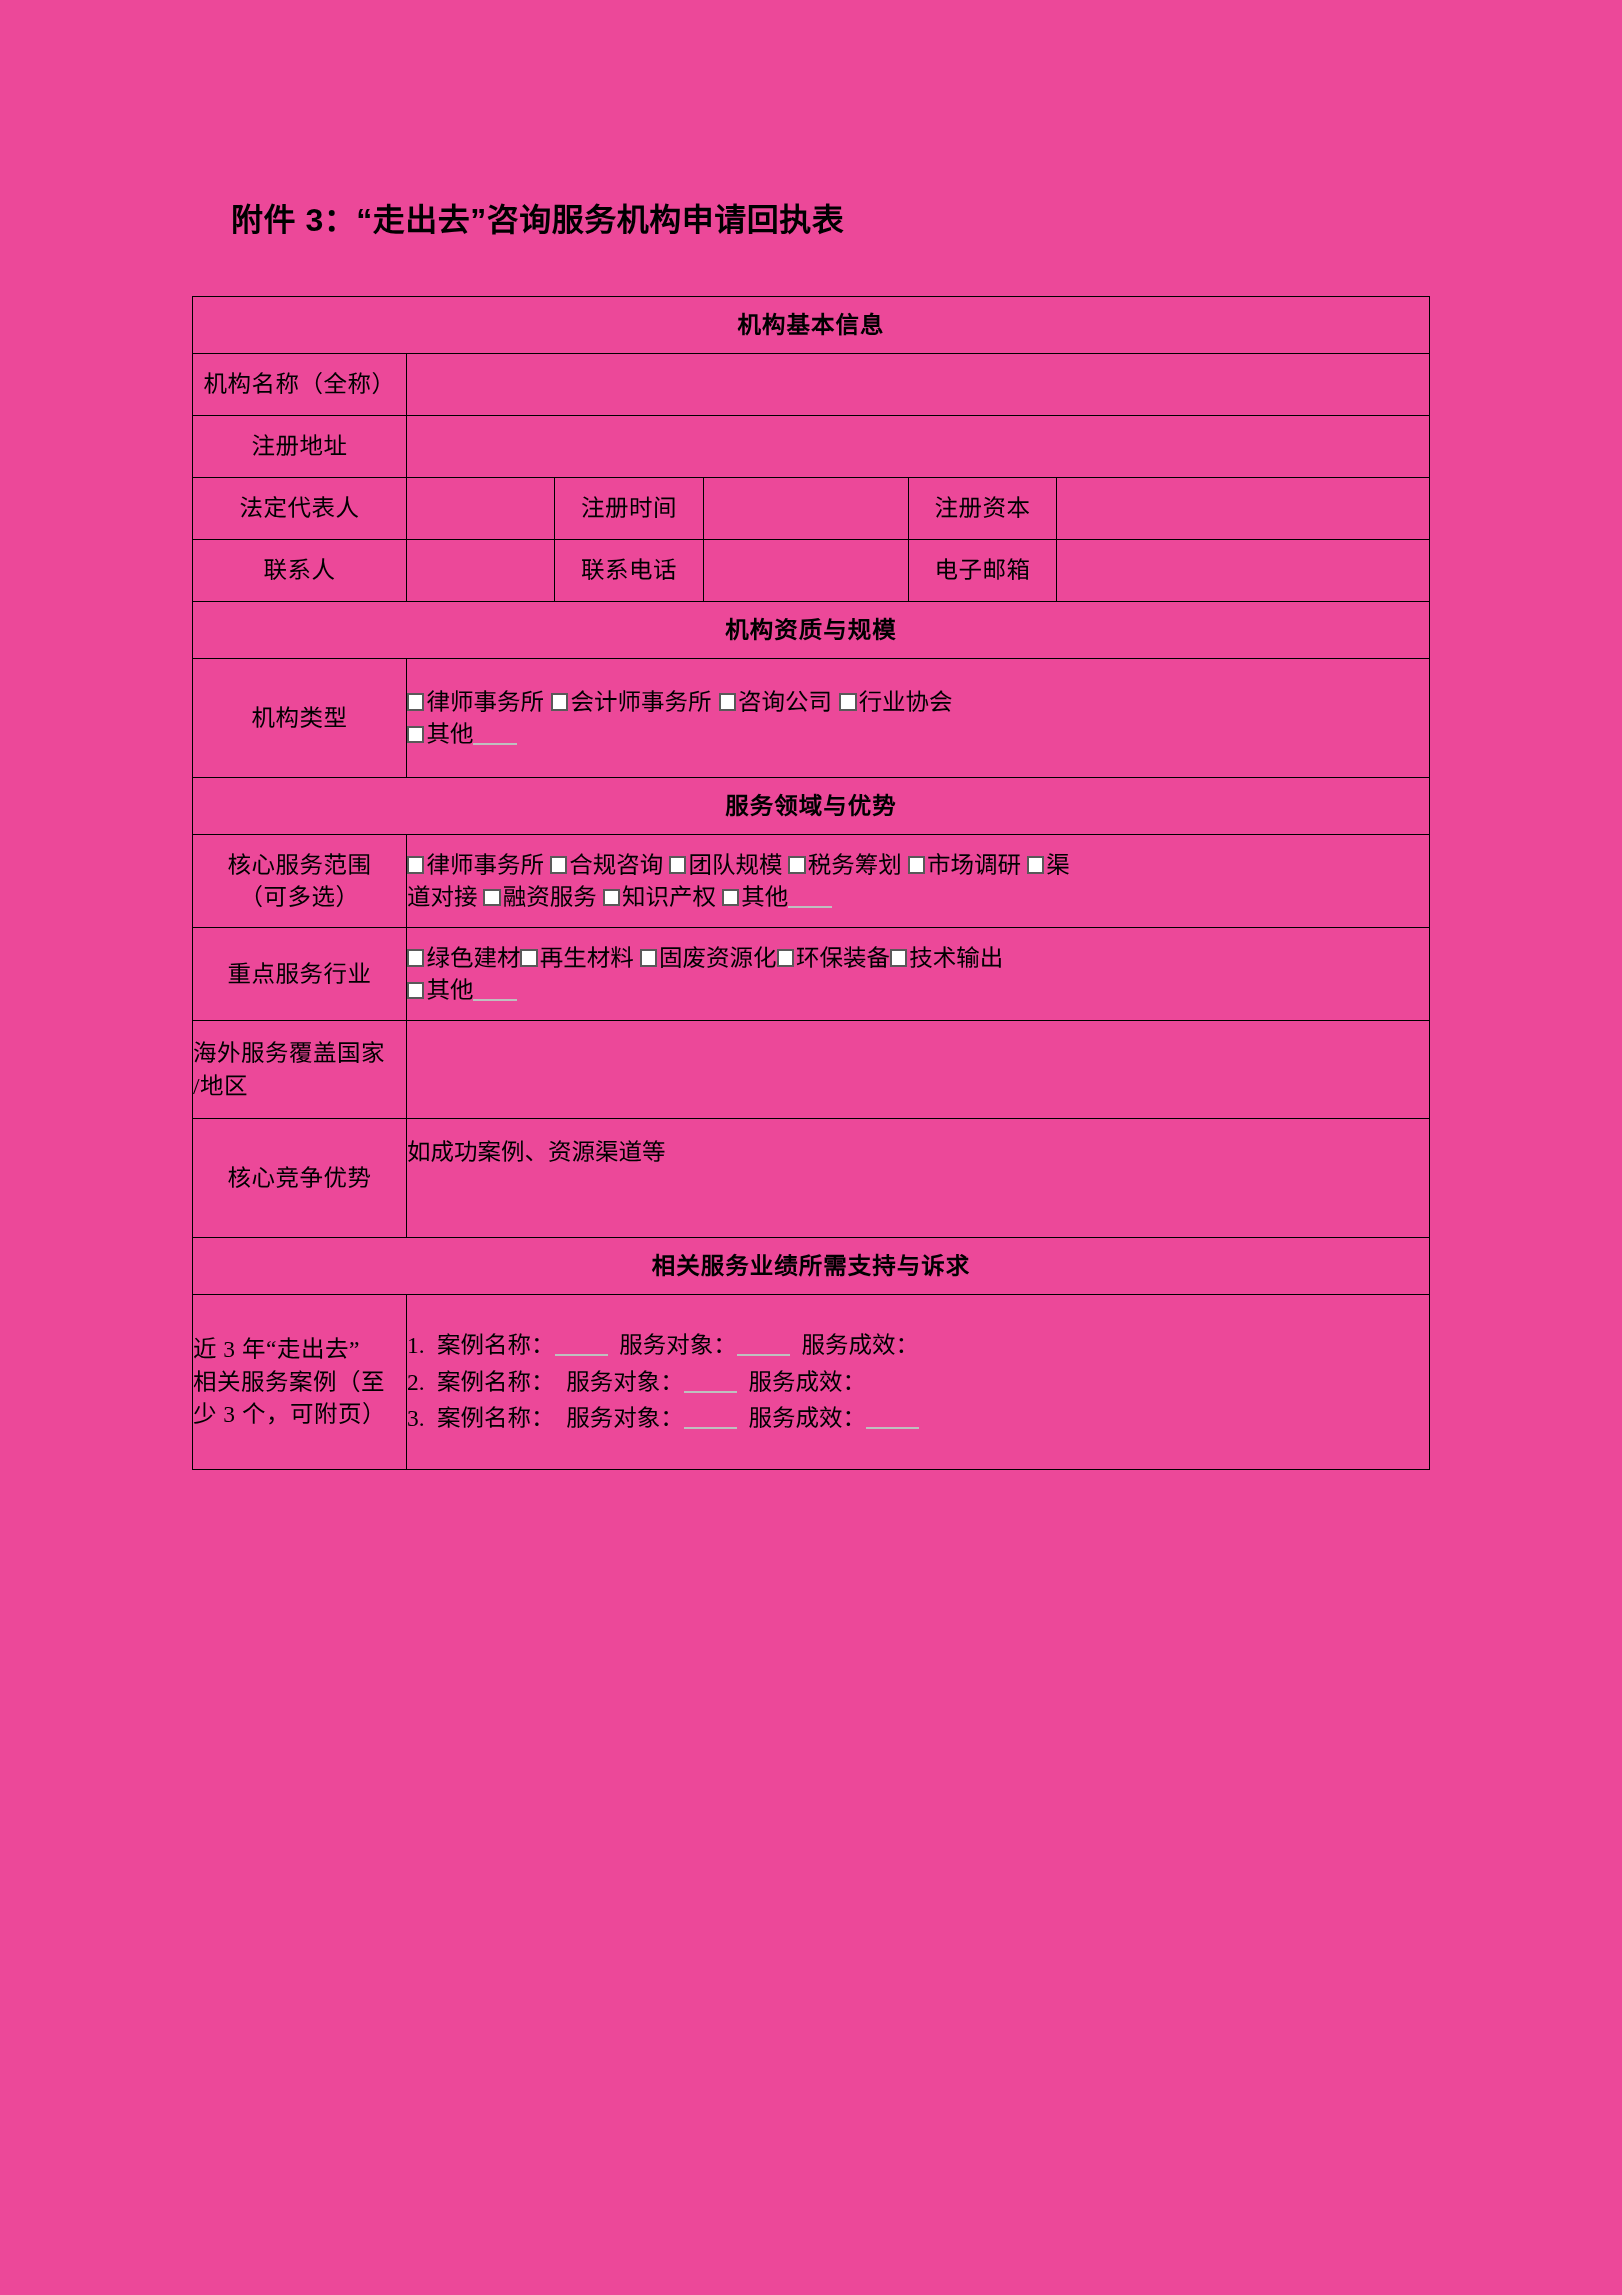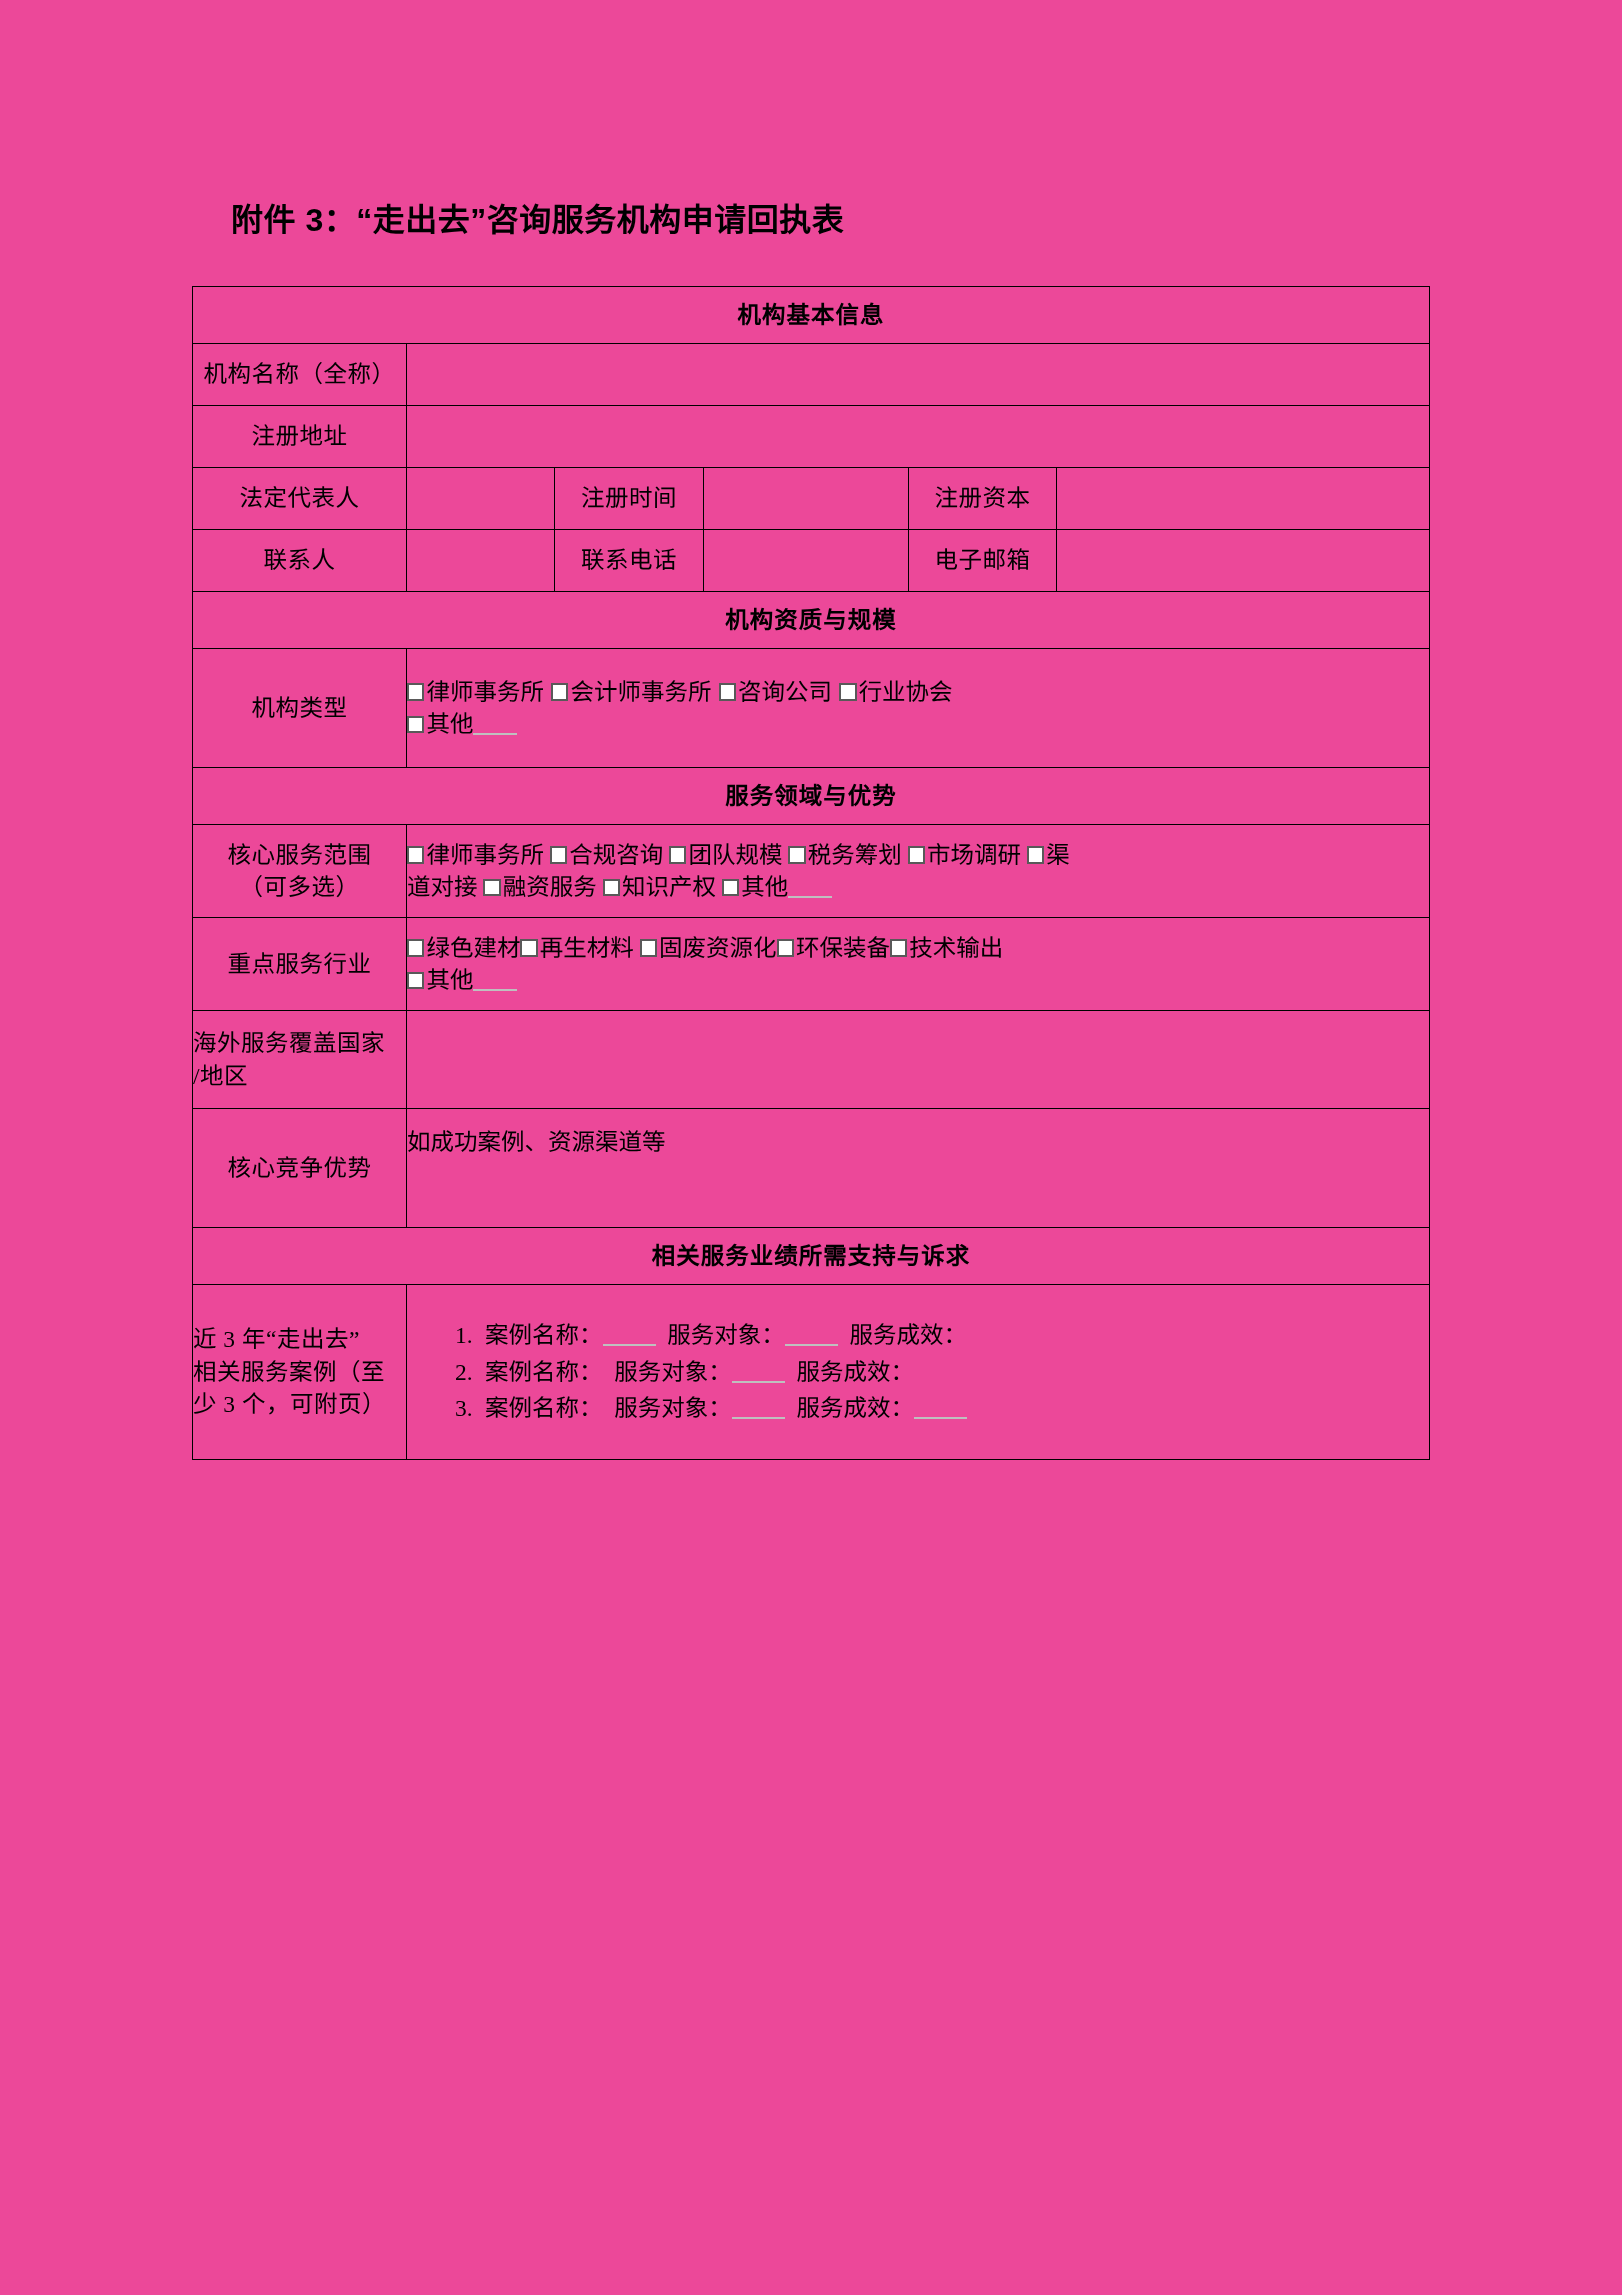--- a/index.html
+++ b/index.html
@@ -29,21 +29,21 @@
     top: 194px;
     font-size: 32px;
     font-weight: bold;
     letter-spacing: 0.5px;
     white-space: nowrap;
     font-family: "Liberation Sans", "DejaVu Sans", sans-serif;
   }
   table.form {
     position: absolute;
     left: 192px;
-    top: 286px;
+    top: 296px;
     width: 1238px;
     border-collapse: collapse;
     table-layout: fixed;
     border-radius: 6px;
   }
   table.form td {
     border: 1.5px solid #000000;
     padding: 0;
     vertical-align: middle;
     font-size: 23.5px;
@@ -96,21 +96,20 @@
     display: inline-block;
     width: 44px;
     border-bottom: 2.6px solid #bfbfbf;
     vertical-align: -3.1px;
   }
   .opt { white-space: nowrap; }
   .opt-gap { display: inline-block; width: 7.2px; }
   .case-line {
     padding: 2px 0;
     white-space: nowrap;
-    margin-left: 48px;
   }
   .case-num { display: inline-block; width: 30px; }
   .r-h-lg { height: 61px; }
 </style>
 </head>
 <body>
 
 <div class="page">
 
   <div class="doc-title">附件 3：“走出去”咨询服务机构申请回执表</div>

